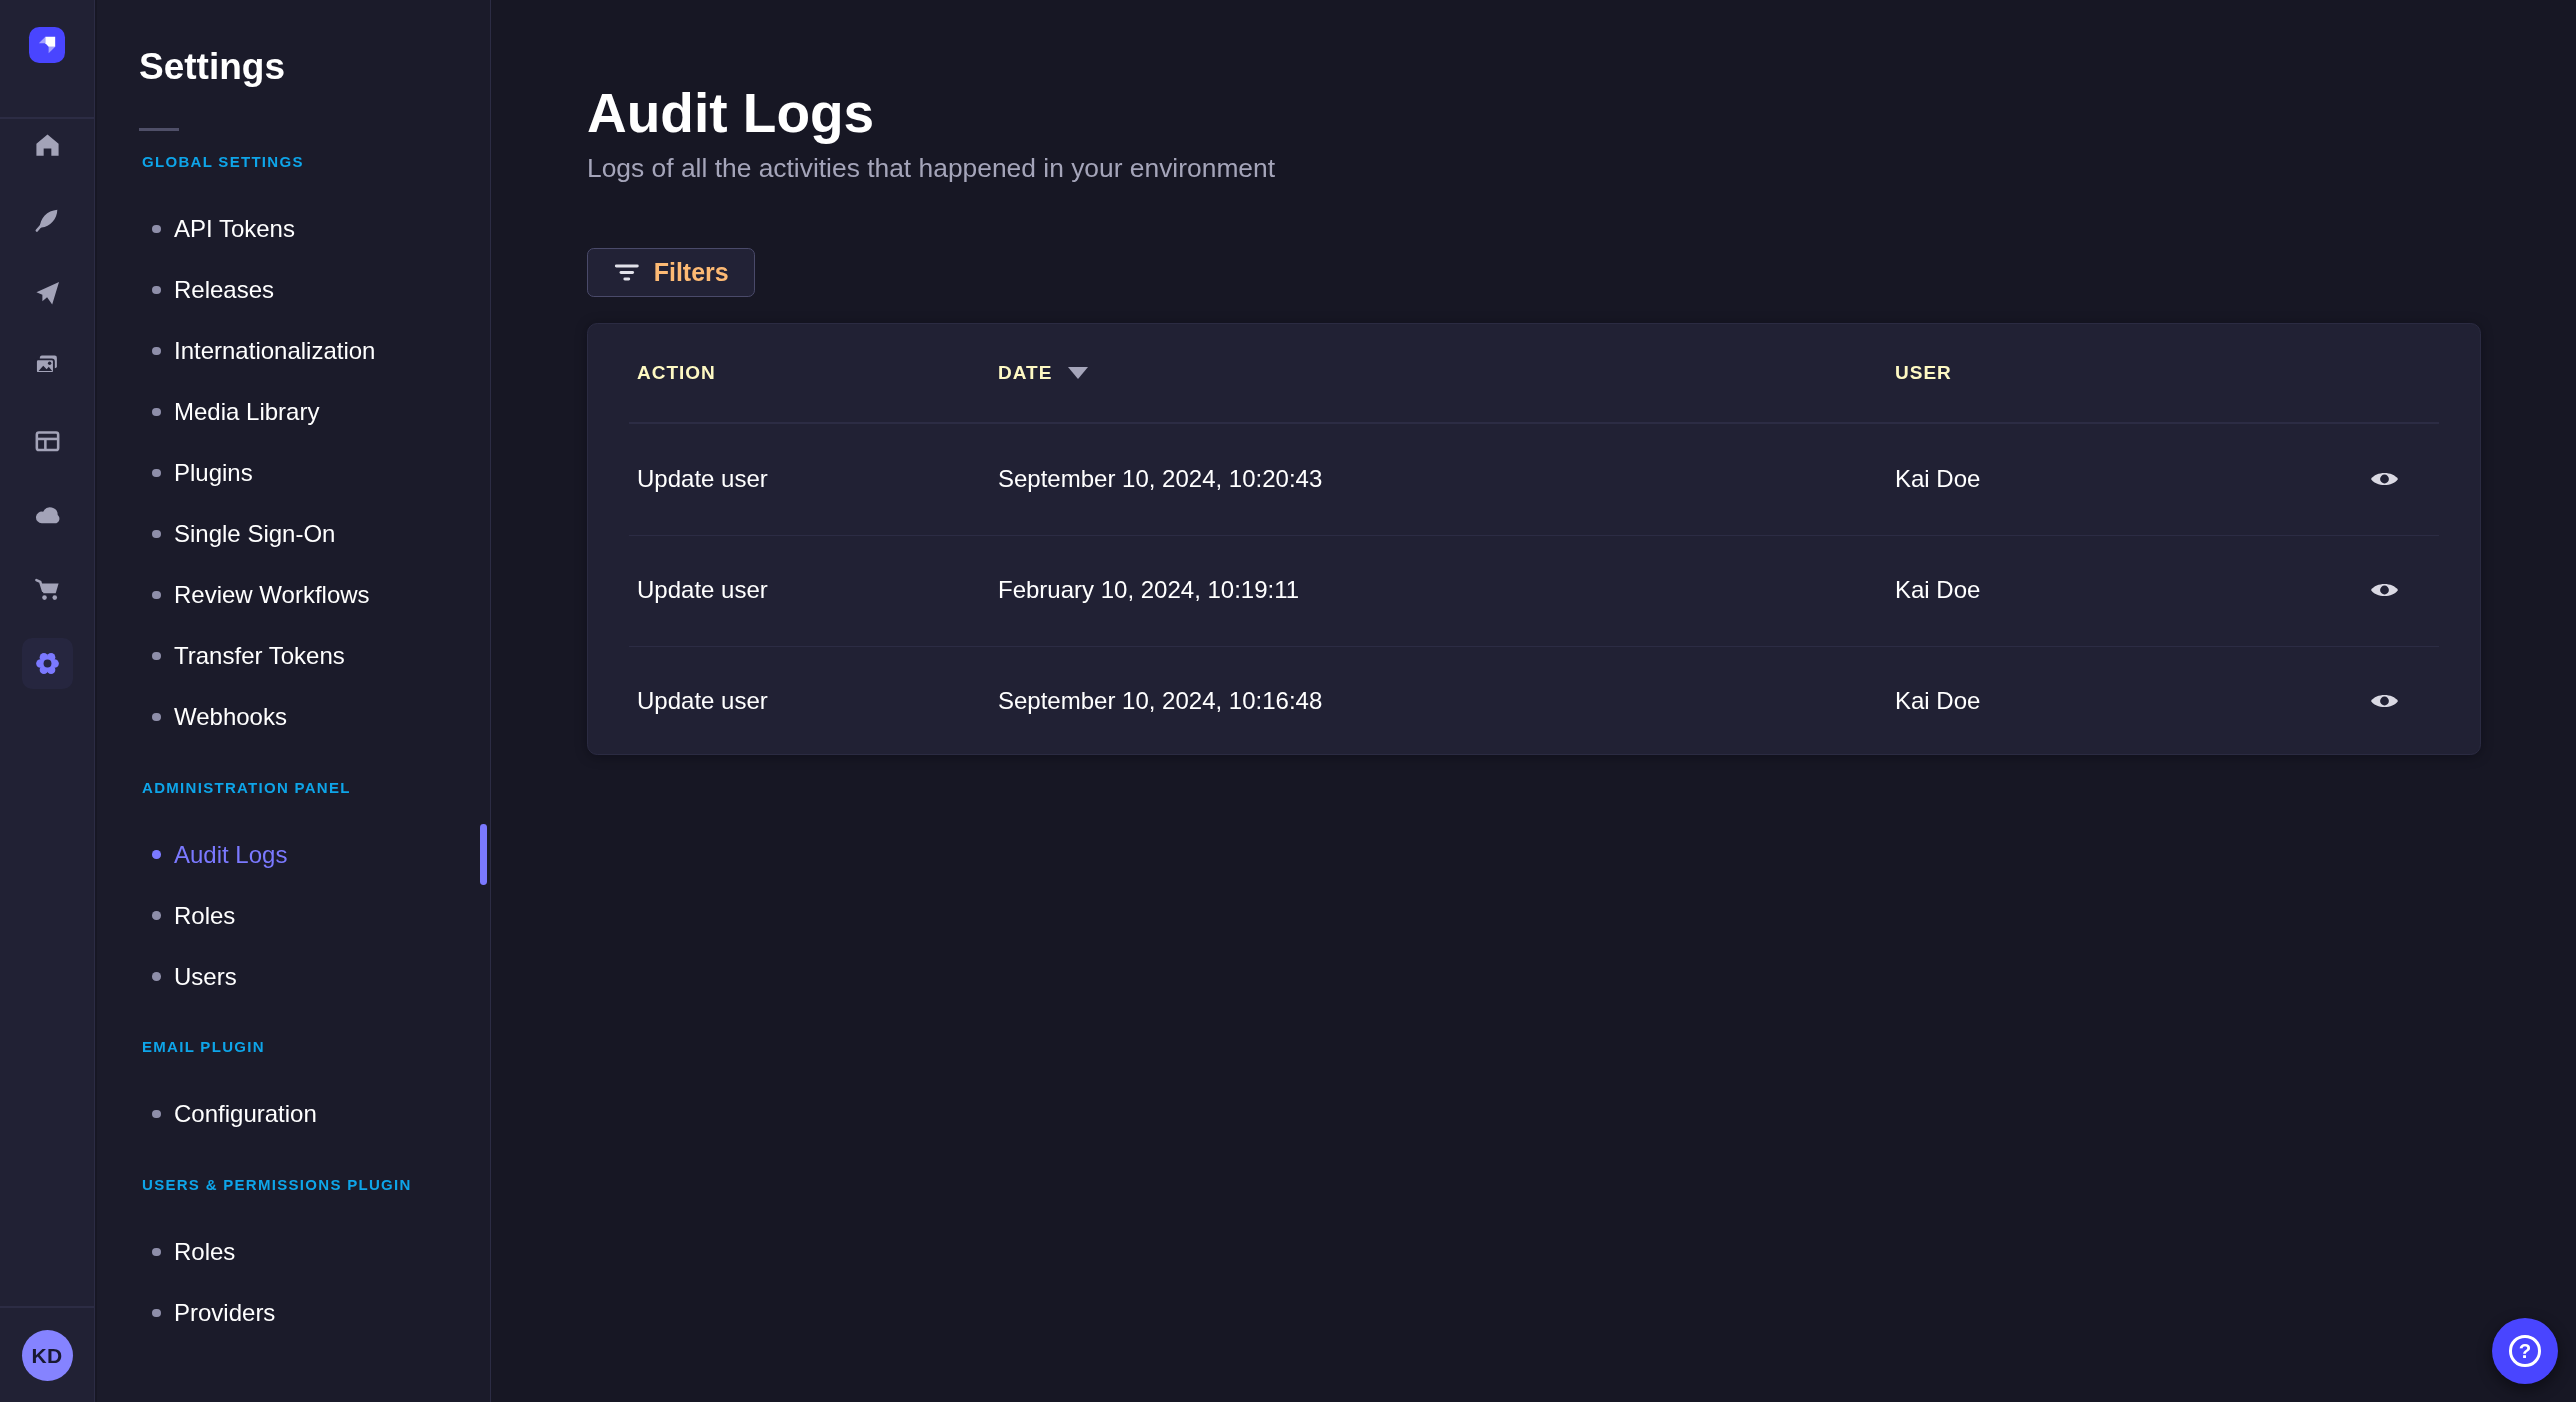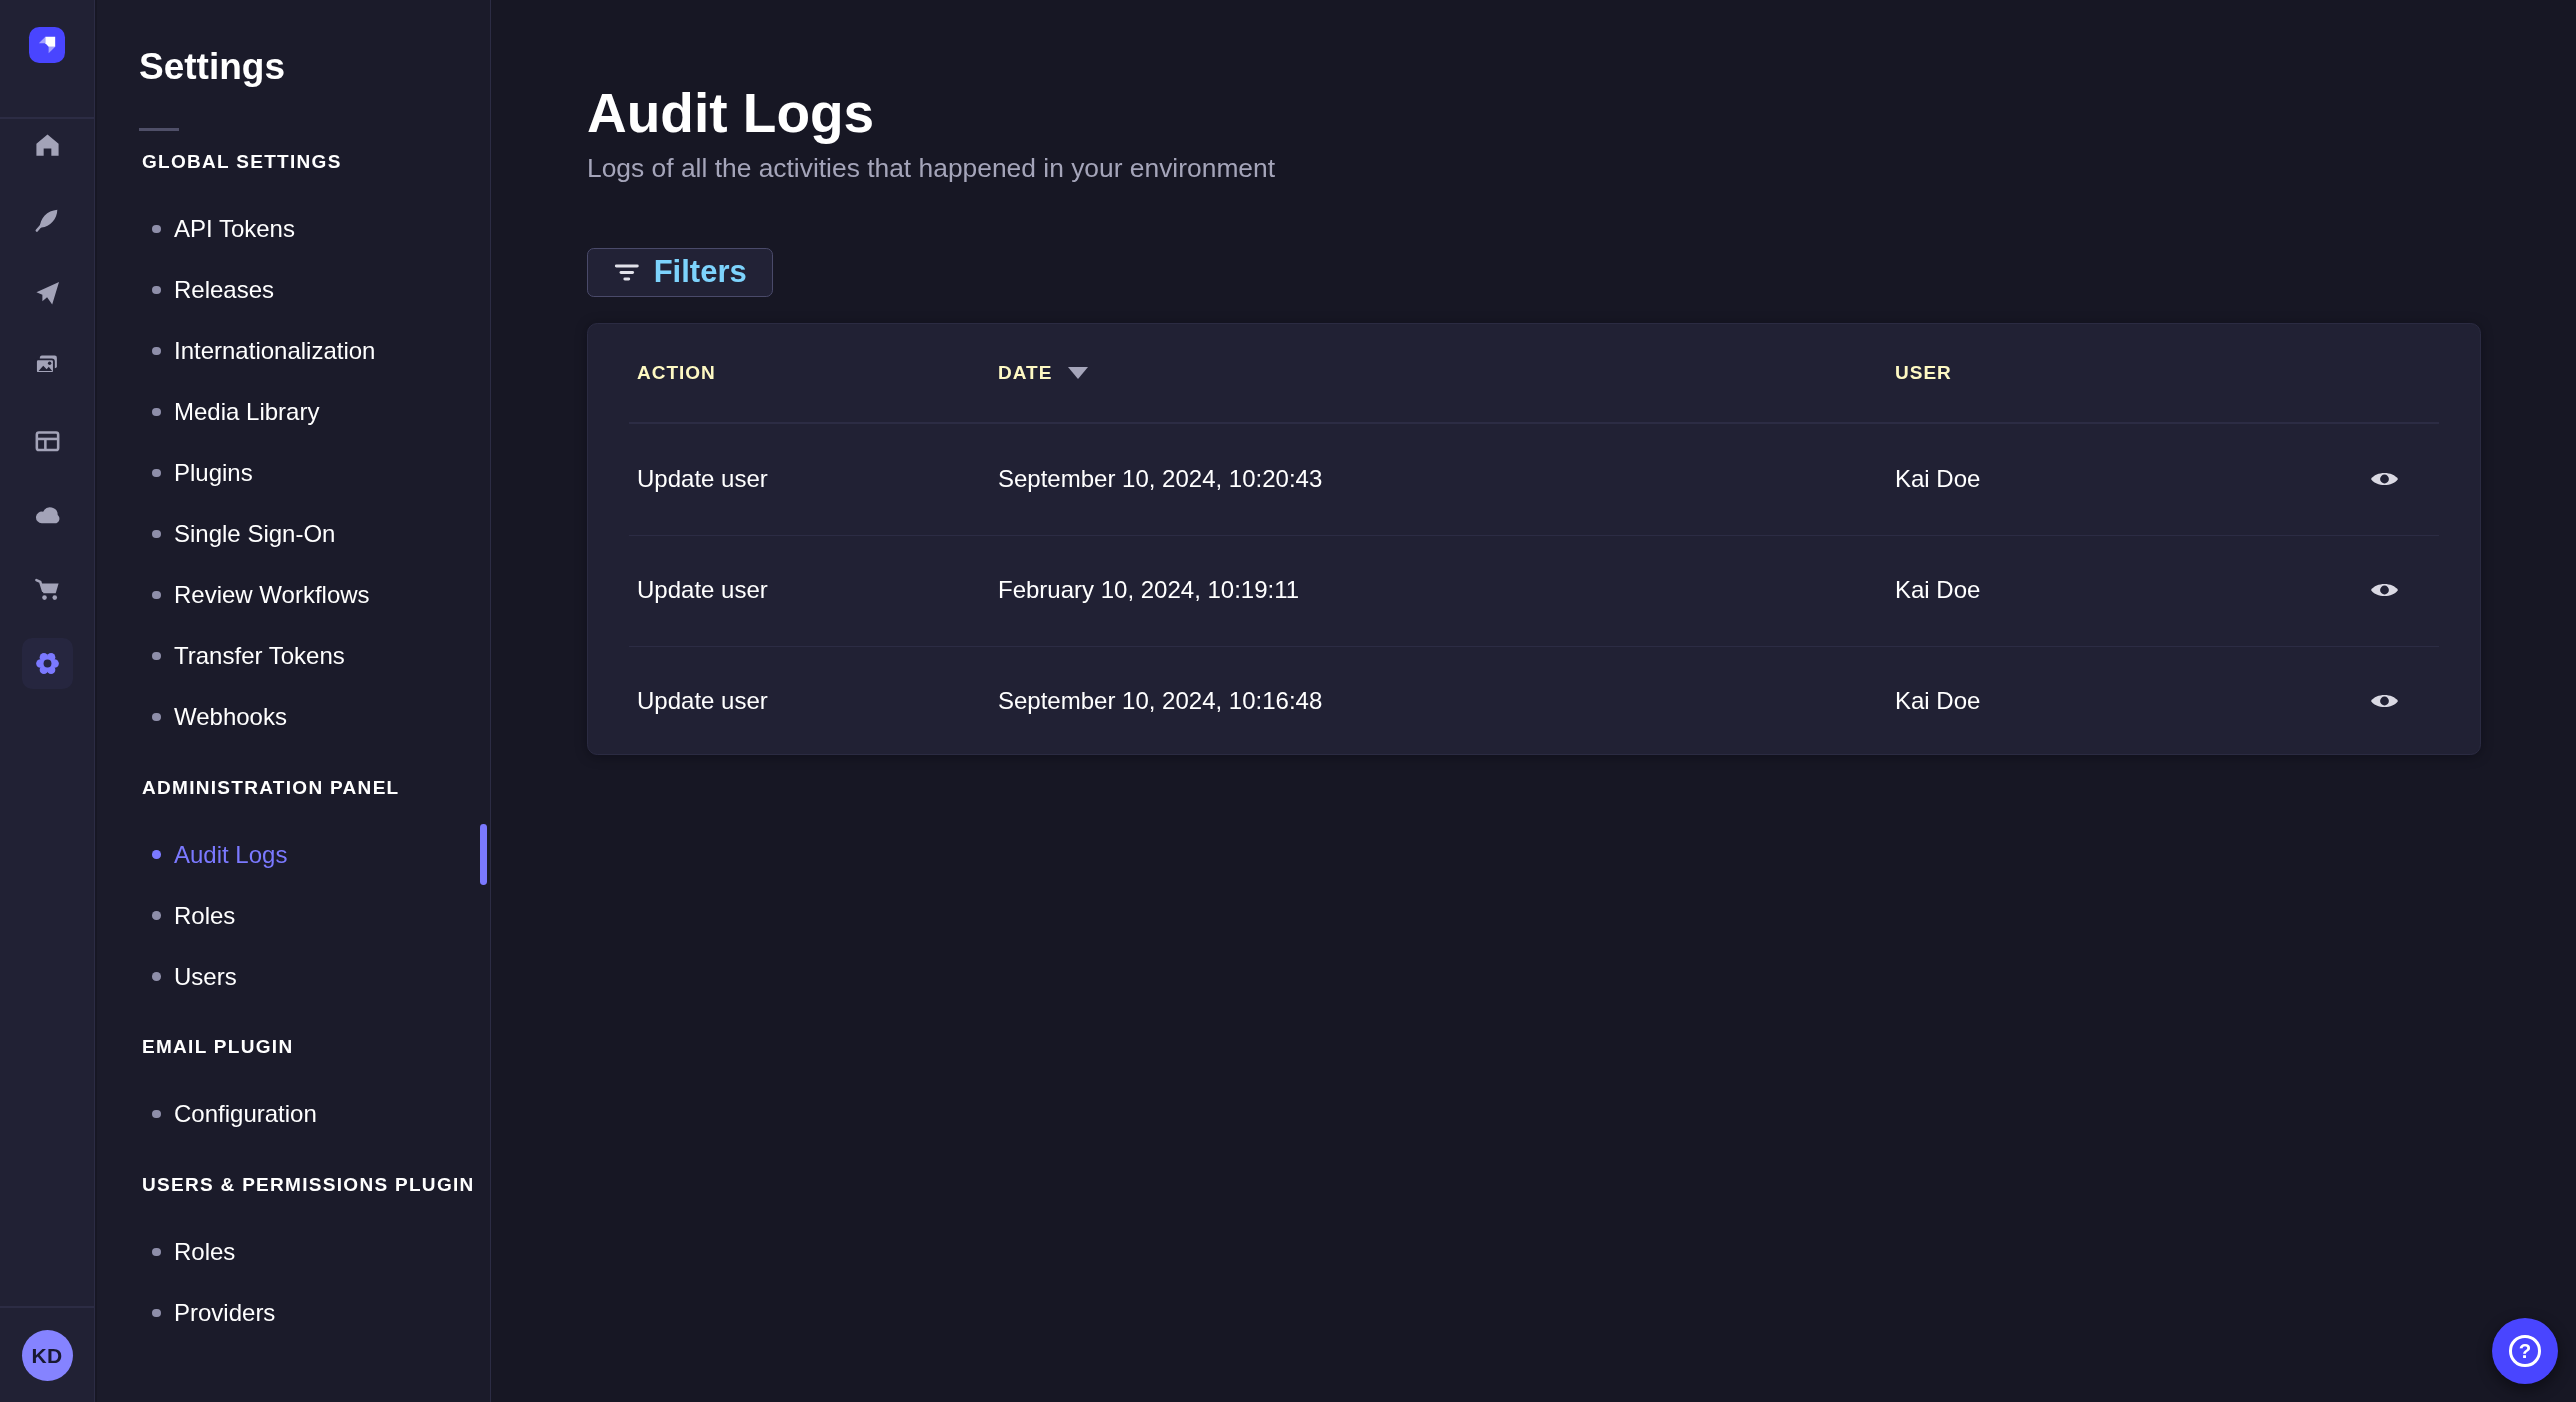--- a/index.html
+++ b/index.html
@@ -24,40 +24,40 @@
   .avatar{margin:22px 0 21px;width:51px;height:51px;border-radius:50%;background:#8583ff;color:#191932;
           display:flex;align-items:center;justify-content:center;font-size:21px;font-weight:700;letter-spacing:0.4px;}
 
   
   .subnav{position:absolute;left:97px;top:0;bottom:0;width:394px;background:#1b1b2a;
           border-right:1.7px solid #2c2c44;box-sizing:border-box;overflow:hidden;}
   .subnav-title{margin:48px 0 0 42px;font-size:37px;line-height:37px;font-weight:700;color:#fff;}
   .subnav-dash{width:40px;height:2.6px;background:#4f4f68;margin:43px 0 0 42px;}
   .sections{margin-top:20.4px;}
   .section + .section{margin-top:29px;}
-  .section-label{margin:0 0 0 45px;font-size:19px;line-height:22px;font-weight:700;
-                 letter-spacing:1.3px;color:#ffffff;}
+  .section-label{margin:0 0 0 45px;font-size:15px;line-height:22px;font-weight:700;
+                 letter-spacing:1.3px;color:#0ea5e9;}
   .section ul{list-style:none;margin:25.6px 0 0;padding:0;}
   .section li{position:relative;height:61px;display:flex;align-items:center;padding-left:77px;
               font-size:24px;color:#fff;box-sizing:border-box;}
   .section li .dot{position:absolute;left:55px;top:50%;margin-top:-4.3px;width:8.5px;height:8.5px;
                    border-radius:50%;background:#8e8ea9;}
   .section li.active{color:#7b79ff;}
   .section li.active .dot{background:#7b79ff;}
   .section li.active::after{content:"";position:absolute;right:3.4px;top:0;width:6.8px;height:61px;
                             border-radius:3.4px;background:#7b79ff;}
 
   
   .main{position:absolute;left:493px;top:0;right:0;bottom:0;padding:0 95px 0 94px;}
   .page-title{margin:83px 0 0;font-size:55px;line-height:61px;font-weight:700;color:#fff;}
   .page-subtitle{margin:8.5px 0 0;font-size:26.4px;line-height:31px;color:#a5a5ba;}
 
   .filters-btn{margin-top:64px;height:49px;display:inline-flex;align-items:center;gap:14.5px;
                padding:0 25.6px;background:#222236;border:1.7px solid #4a4a6a;border-radius:6.8px;box-sizing:border-box;}
-  .filters-btn span{font-size:31px;font-weight:600;color:#7dd3fc;text-align:center;}
+  .filters-btn span{font-size:25px;font-weight:600;color:#fdba74;text-align:center;}
 
   .card{margin-top:26.4px;height:432px;background:#212134;border:1.7px solid #2b2b42;border-radius:10.2px;
         box-sizing:border-box;overflow:hidden;box-shadow:0 1.7px 12px rgba(4,4,12,.35);}
   .thead{height:98px;display:grid;grid-template-columns:361px 897px 1fr 94px;align-items:center;
          padding:0 49px;}
   .th{font-size:19px;font-weight:700;letter-spacing:1px;color:#fef9c3;}
   .th-date{display:flex;align-items:center;gap:15.3px;}
   .sort-arrow{width:0;height:0;border-left:10.2px solid transparent;border-right:10.2px solid transparent;
               border-top:12px solid #a5a5ba;}
   .thead-divider{height:1.7px;background:#2c2c44;margin:0 41px;}

